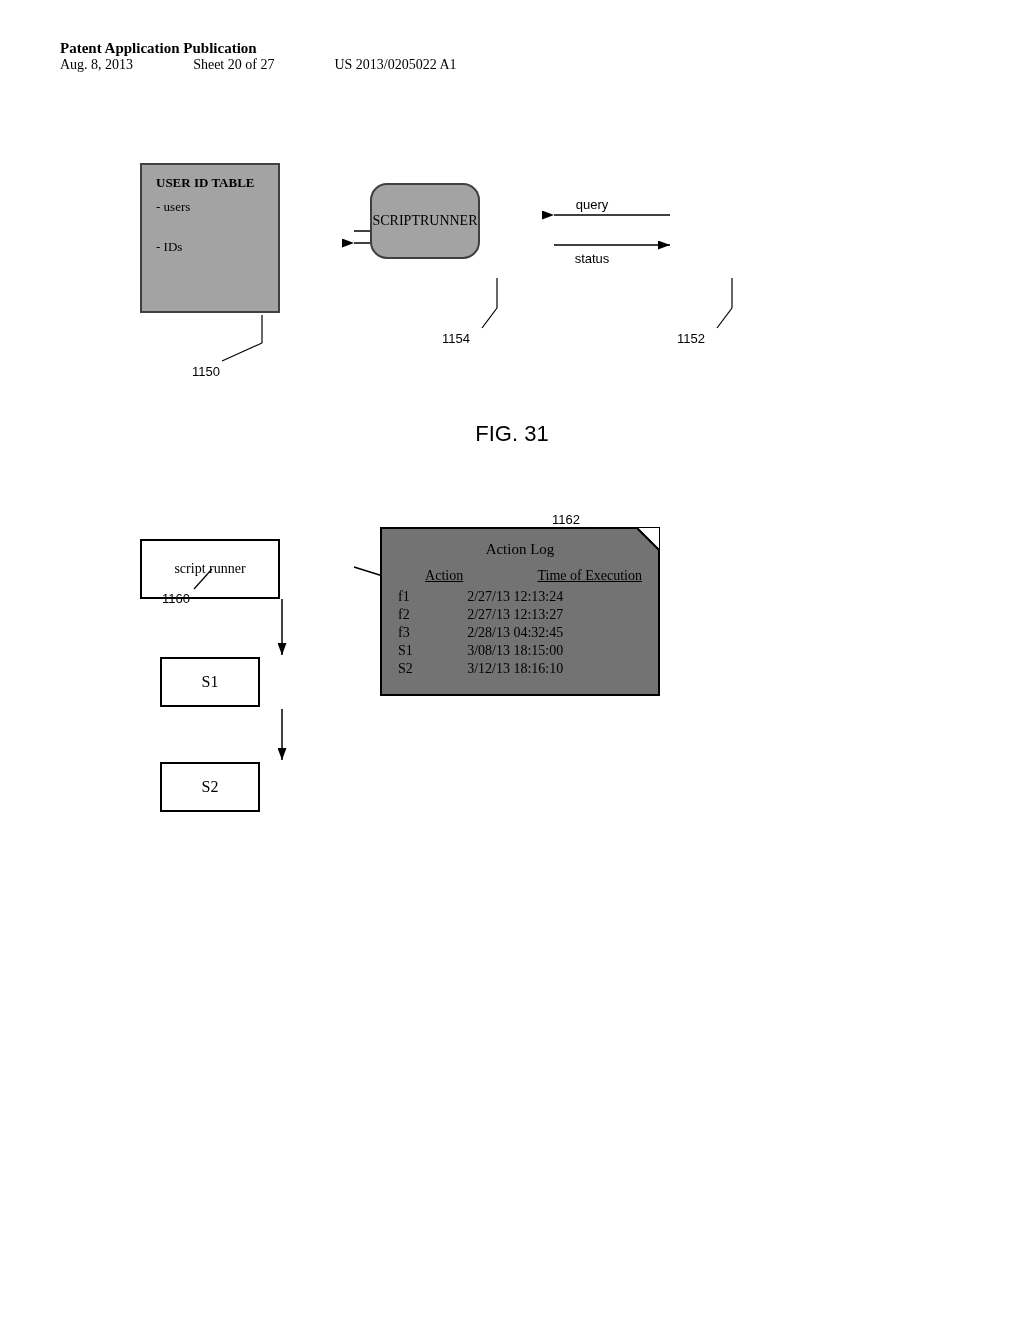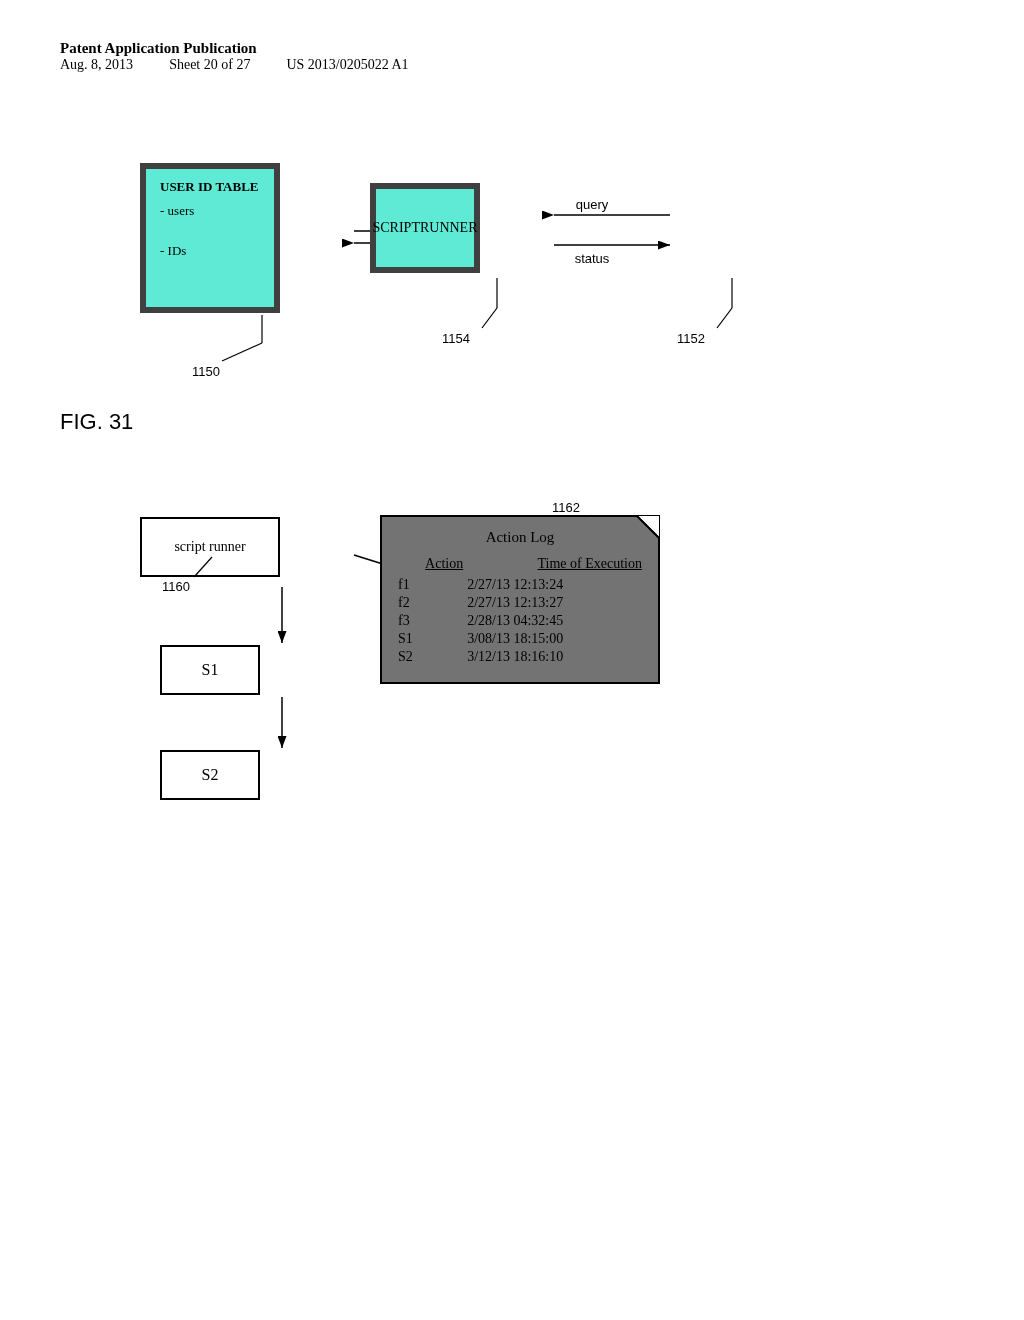--- a/index.html
+++ b/index.html
@@ -27,74 +27,75 @@
       margin-bottom: 60px;
       font-size: 14px;
       flex-direction: column;
     }
     .header-left {
       font-weight: bold;
       font-size: 15px;
     }
     .header-right {
       display: flex;
-      gap: 36px;
+      gap: 60px;
       font-size: 14px;
     }
 
     
     .figure-area {
       margin-bottom: 60px;
     }
 
     
     .fig31-container {
       display: flex;
       align-items: center;
       justify-content: center;
       gap: 0;
       margin-bottom: 10px;
       position: relative;
       height: 260px;
     }
 
     .box {
-      border: 6px solid #404040;
+      border: 2px solid #404040;
       padding: 10px 14px;
       text-align: center;
-      background: #5eead4;
+      background: #a3a3a3;
       font-size: 14px;
       position: relative;
     }
 
     .user-id-box {
       width: 140px;
       height: 150px;
       display: flex;
       flex-direction: column;
       justify-content: flex-start;
       align-items: flex-start;
       padding: 10px 14px;
       font-size: 14px;
       position: absolute;
       left: 80px;
       top: 30px;
     }
 
     .script-runner-box {
       width: 110px;
-      height: 90px;
+      height: 76px;
       display: flex;
       align-items: center;
       justify-content: center;
       text-align: center;
       font-size: 14px;
       position: absolute;
       left: 310px;
       top: 50px;
+      border-radius: 17px;
     }
 
     .external-interface-box {
       width: 120px;
       height: 90px;
       display: flex;
       align-items: center;
       justify-content: center;
       text-align: center;
       font-size: 14px;
@@ -106,24 +107,24 @@
     .fig31-svg {
       position: absolute;
       top: 0;
       left: 0;
       width: 100%;
       height: 100%;
       pointer-events: none;
     }
 
     .fig-caption {
-      text-align: left;
+      text-align: center;
       font-size: 22px;
       font-weight: normal;
-      margin-top: 16px;
+      margin-top: 28px;
       margin-bottom: 40px;
       font-family: Arial, sans-serif;
     }
 
     
     .fig32-area {
       margin-top: 20px;
     }
 
     .fig32-container {
@@ -137,21 +138,21 @@
     .script-runner-box2 {
       border: 2px solid #000;
       width: 140px;
       height: 60px;
       display: flex;
       align-items: center;
       justify-content: center;
       font-size: 14px;
       position: absolute;
       left: 80px;
-      top: 22px;
+      top: 32px;
     }
 
     .s1-box {
       border: 2px solid #000;
       width: 100px;
       height: 50px;
       display: flex;
       align-items: center;
       justify-content: center;
       font-size: 16px;

